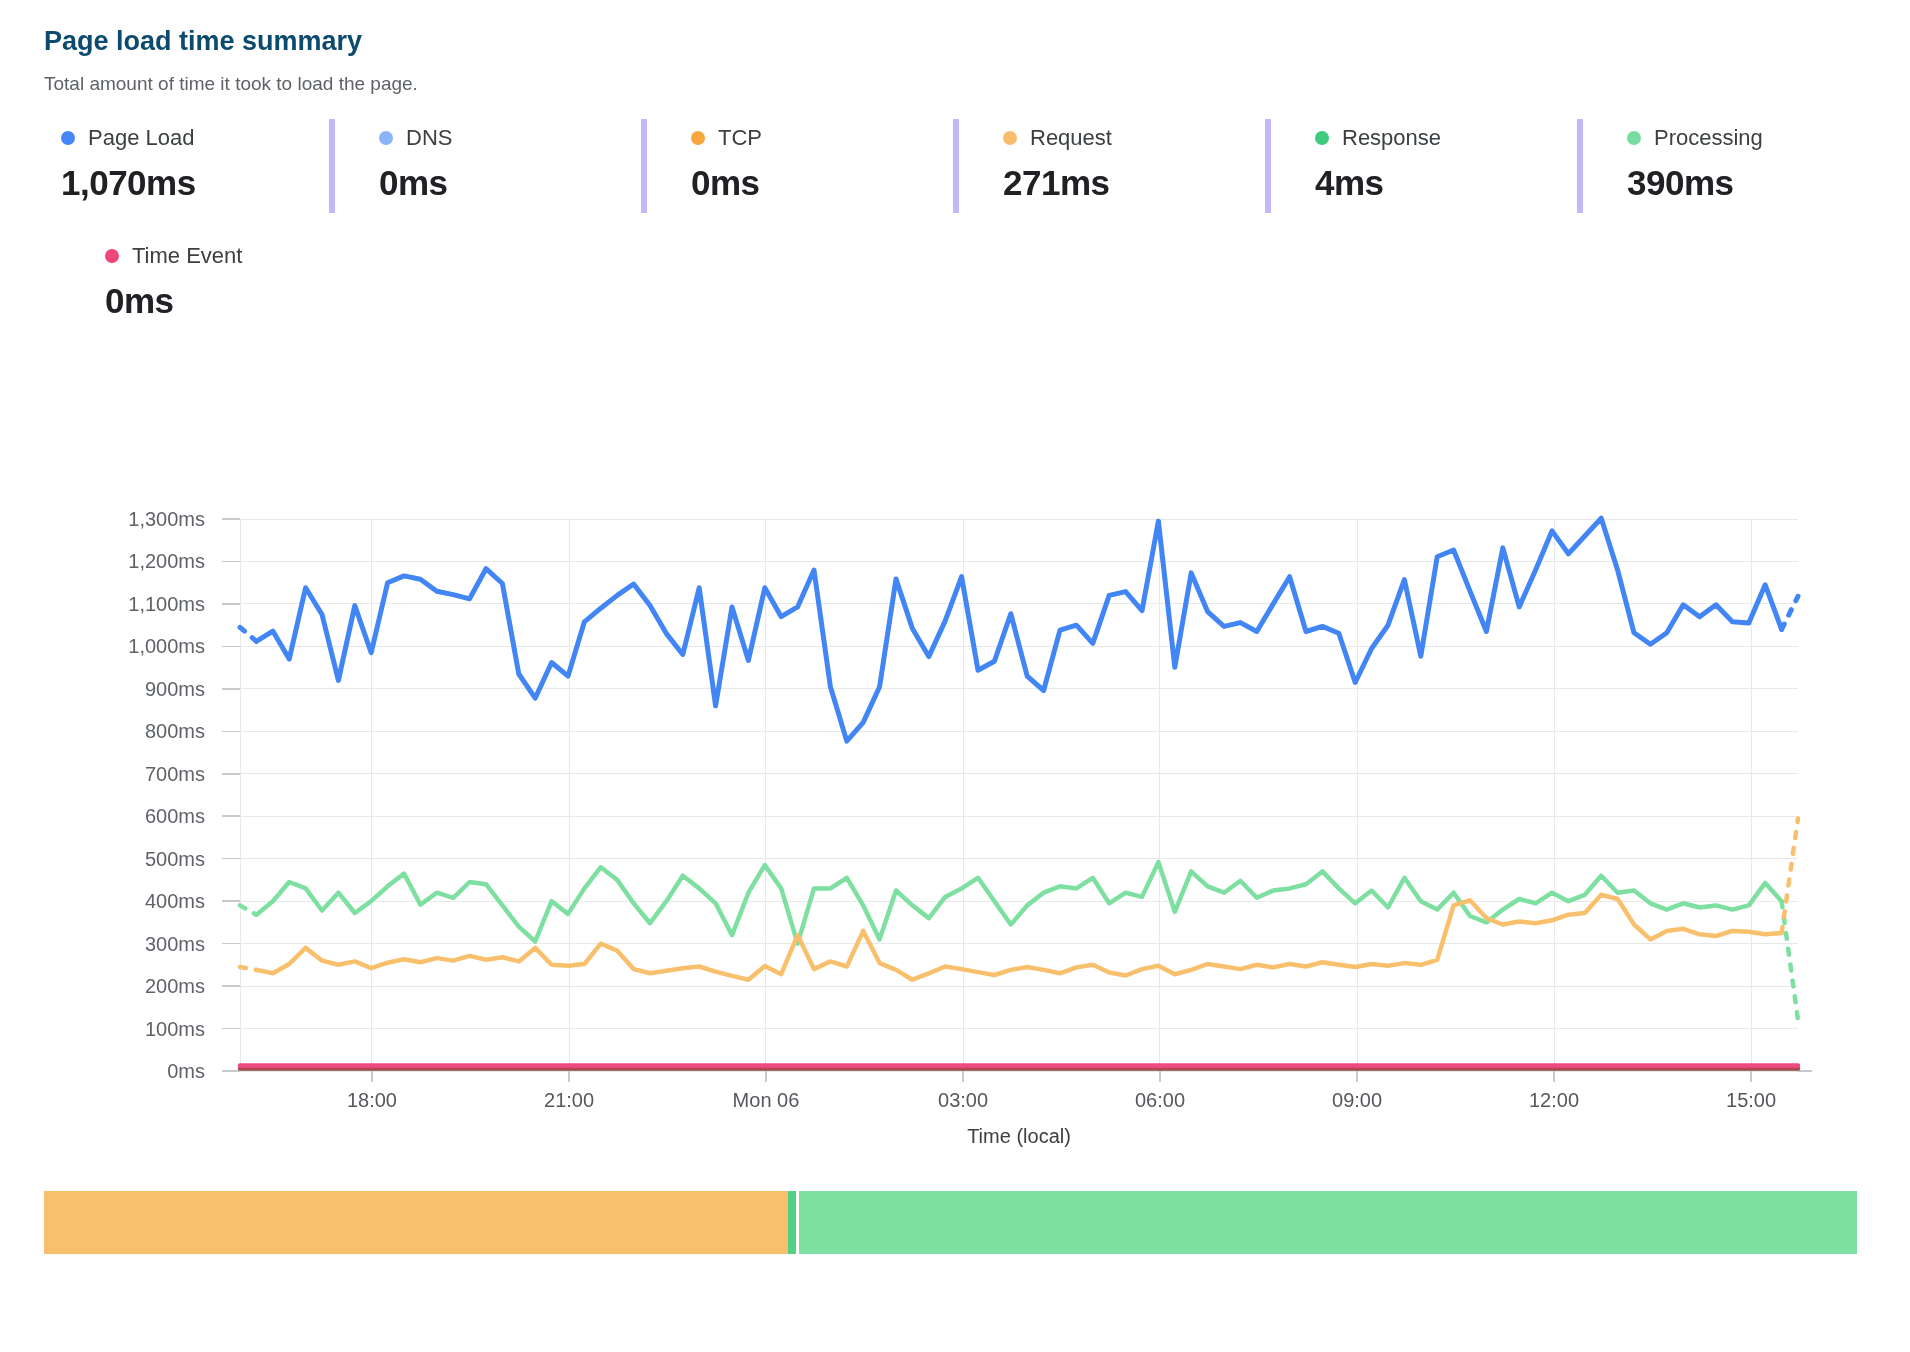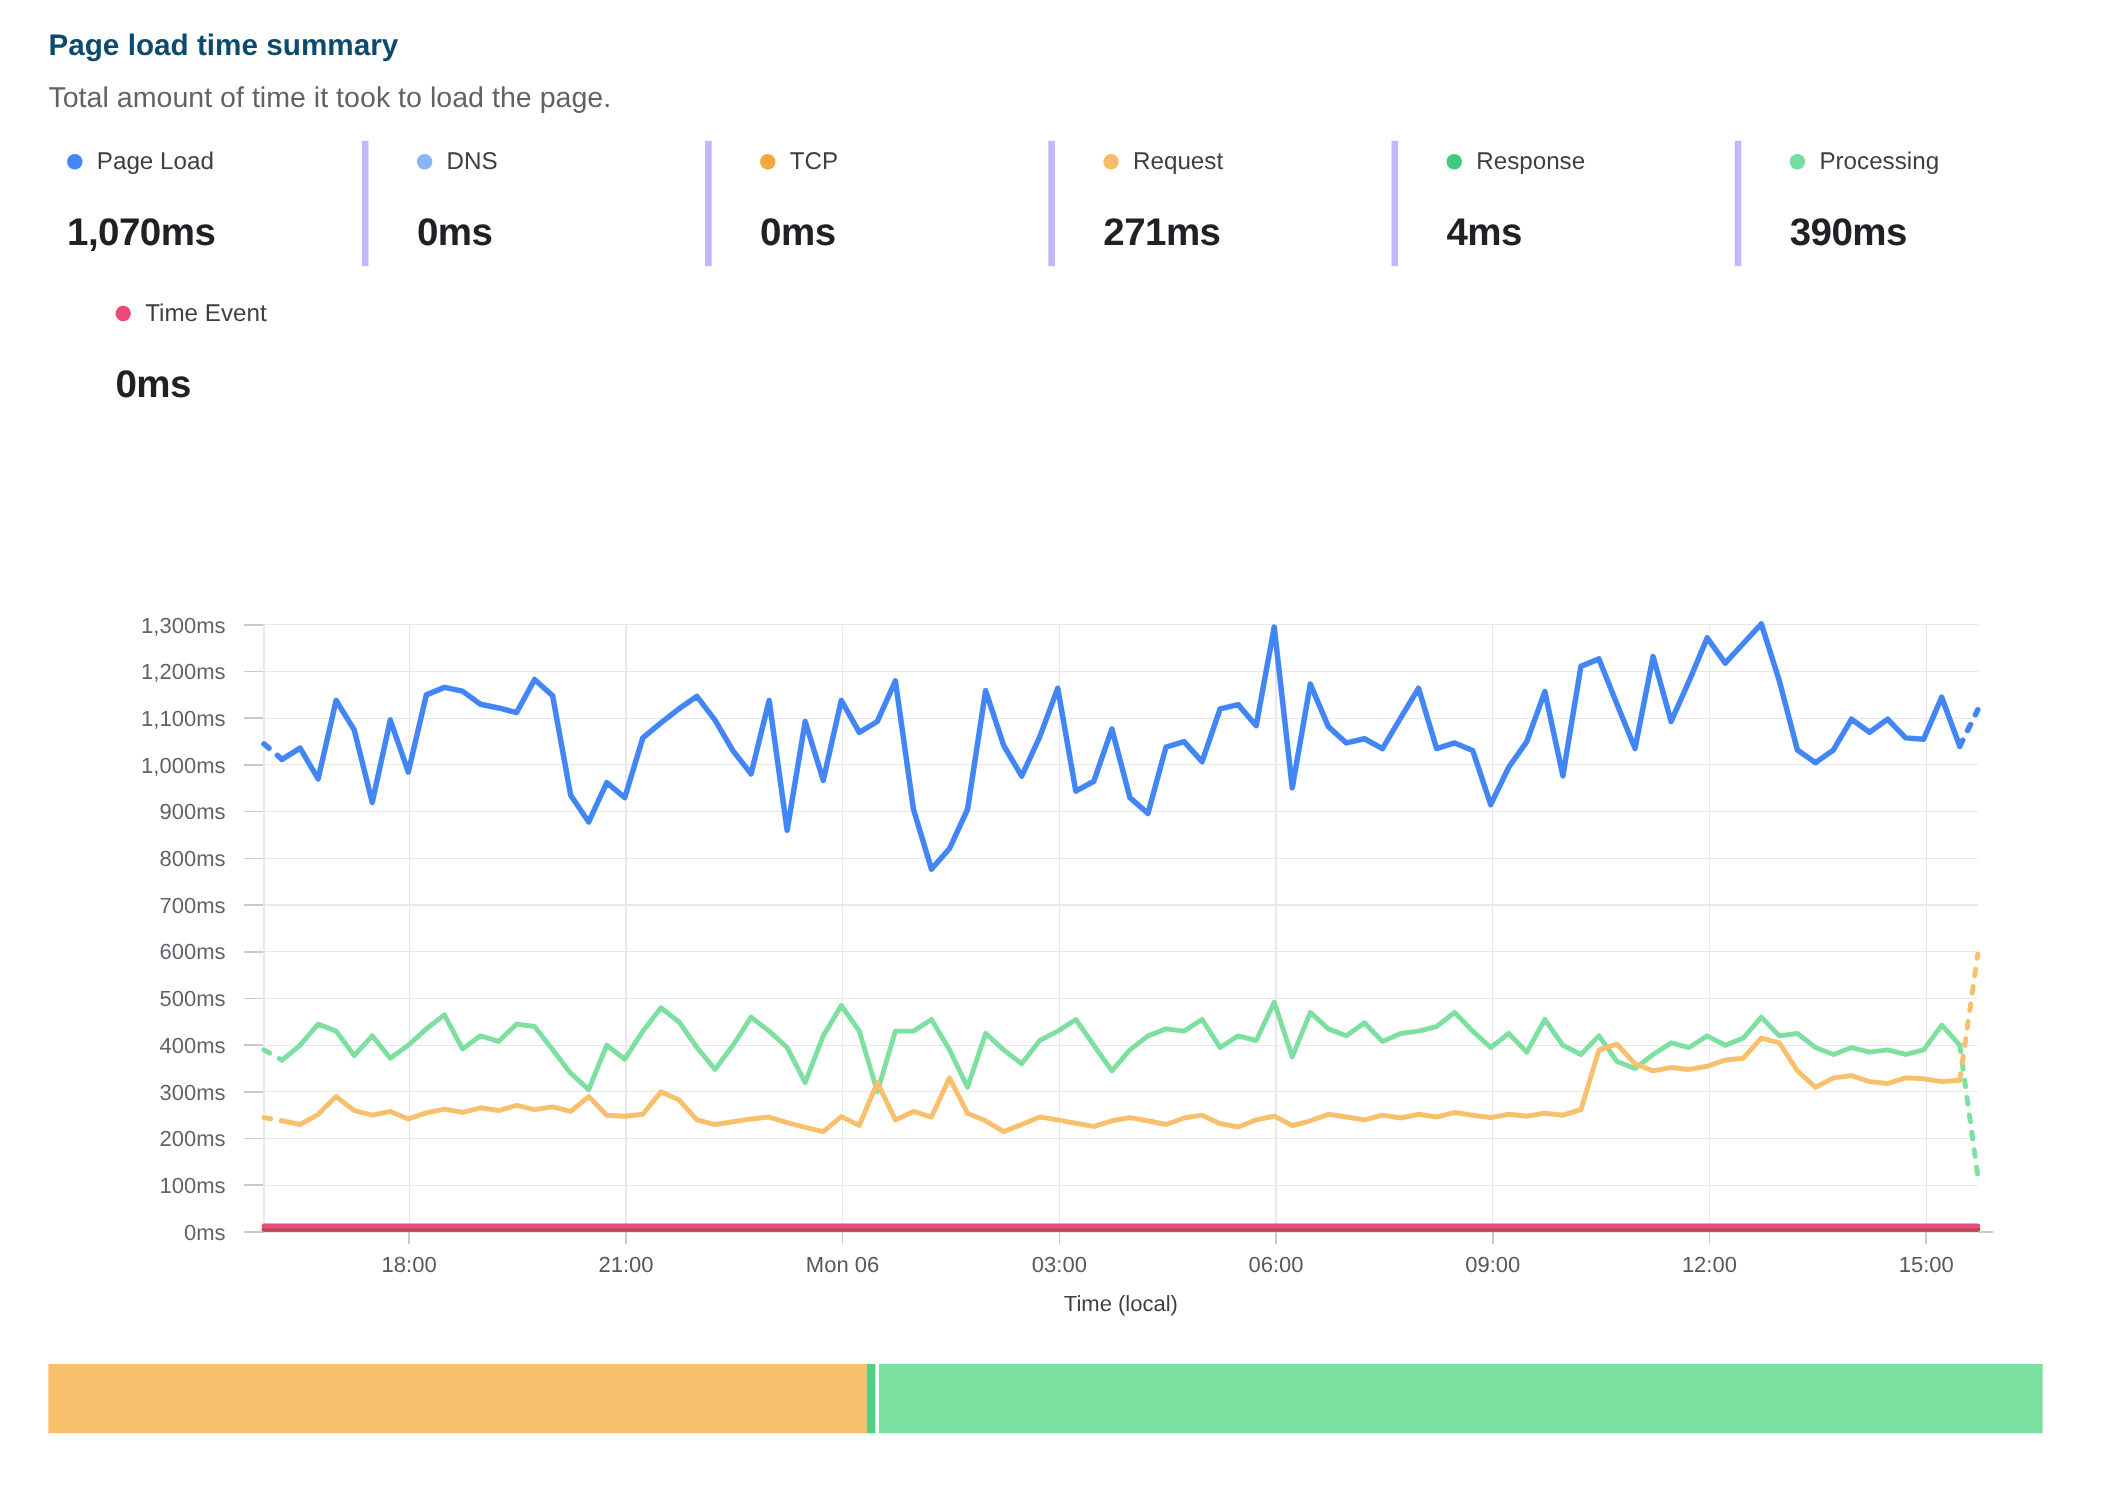--- a/index.html
+++ b/index.html
@@ -1,26 +1,26 @@
 <!DOCTYPE html>
 <html><head>
 <meta charset="utf-8">
 <style>
   html,body{margin:0;padding:0;width:1910px;height:1352px;overflow:hidden;background:#ffffff;
     font-family:"Liberation Sans","DejaVu Sans",sans-serif;}
   .card{padding:26px 0 0 44px;width:1866px;}
   .title{font-size:27px;font-weight:700;color:#0c4a6e;margin:0 0 16px 0;}
-  .subtitle{font-size:26px;font-weight:400;color:#5f6368;margin:0 0 24px 0;}
+  .subtitle{font-size:19px;font-weight:400;color:#5f6368;margin:0 0 24px 0;}
   .stats{margin-left:-27px;width:1872px;display:grid;grid-template-columns:repeat(6,1fr);}
   .stat{padding:6px 0 10px 44px;}
   .stat.bordered{border-left:6px solid #c4b5fd;}
   .labelrow{display:flex;align-items:center;gap:13px;}
   .dot{width:14px;height:14px;border-radius:50%;flex:0 0 14px;}
   .stat-label{font-size:22px;color:#3c4043;}
-  .stat-value{font-size:35px;font-weight:700;color:#202124;margin-top:32px;letter-spacing:-0.5px;}
+  .stat-value{font-size:35px;font-weight:700;color:#202124;margin-top:12px;letter-spacing:-0.5px;}
   .stat-secondary{margin-left:17px;margin-top:24px;}
   svg{display:block;margin-top:40px;}
   .gridline{stroke:#e7e8ea;stroke-width:1;shape-rendering:crispEdges;}
   .tickstub{stroke:#c7c9cc;stroke-width:1.5;shape-rendering:crispEdges;}
   .ytick{font-size:20px;fill:#5f6368;}
   .xtick{font-size:20px;fill:#55585c;}
   .axistitle{font-size:20px;fill:#3c4043;}
   .bar{margin-top:30px;width:1813px;height:63px;display:flex;}
   .bar>div{height:100%;}
 </style>

